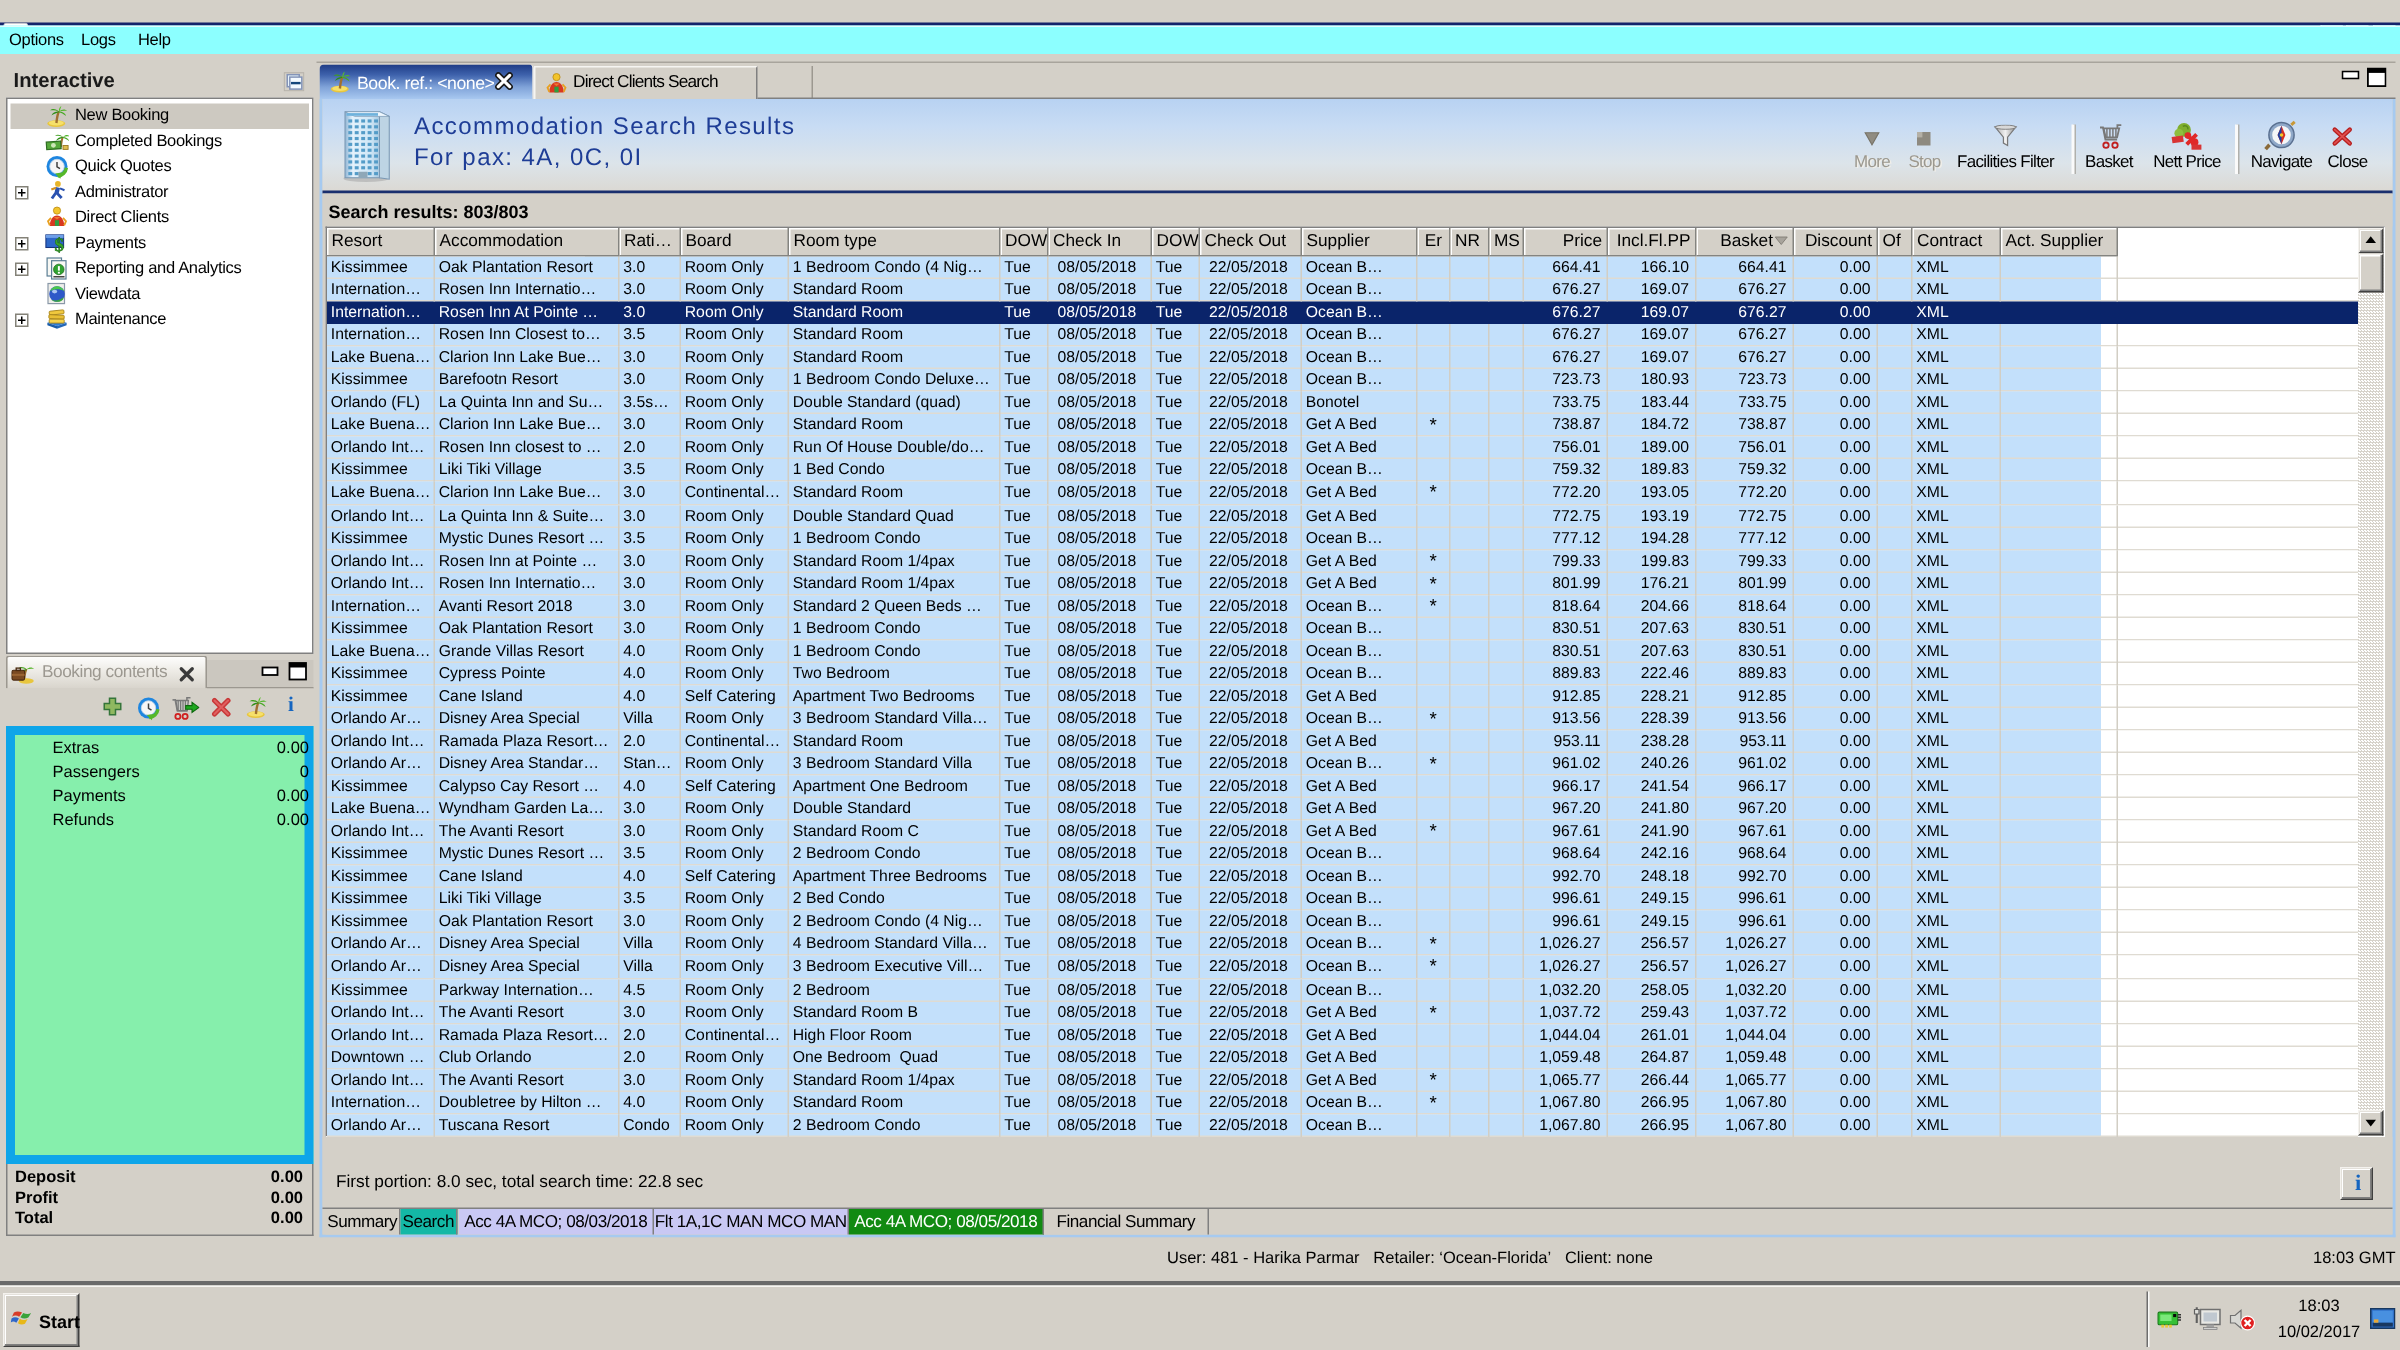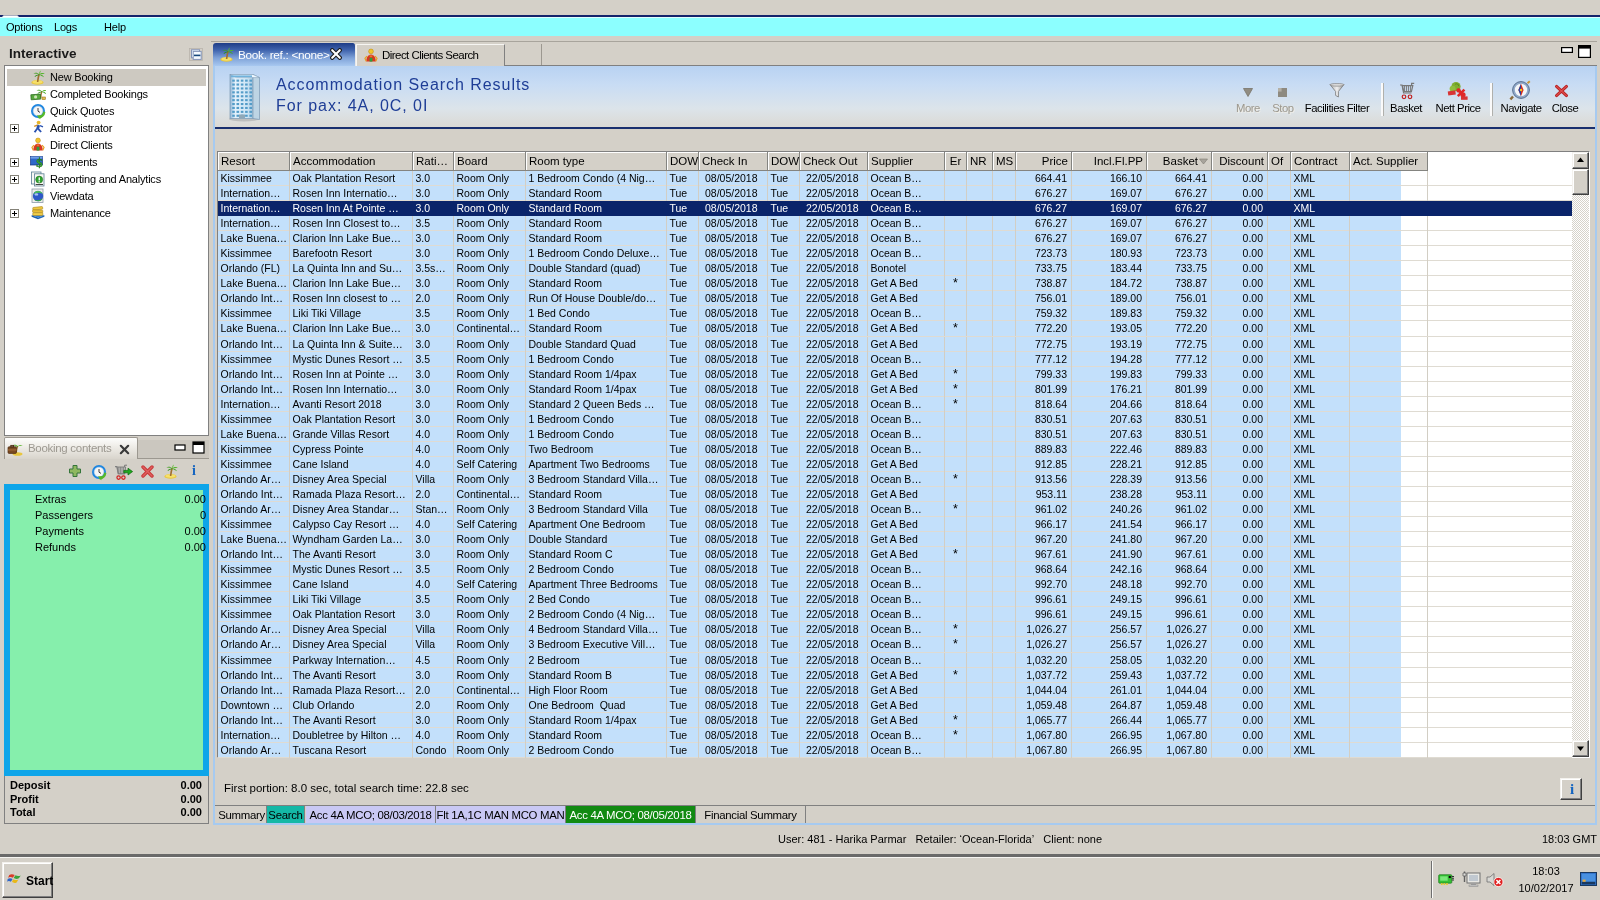--- a/index.html
+++ b/index.html
@@ -83,21 +83,21 @@
 .c4 { width:141px; }
 .c5 { width:32px; }
 .c6 { width:69px; }
 .c7 { width:32px; }
 .c8 { width:68px; }
 .c9 { width:77px; }
 .c10 { width:22px; }
 .c11 { width:26px; }
 .c12 { width:23px; }
 .c13 { width:56px; }
-.c14 { width:75px; }
+.c14 { width:59px; }
 .c15 { width:65px; }
 .c16 { width:56px; }
 .c17 { width:23px; }
 .c18 { width:59px; }
 .c19 { width:78px; }
 .td.c6, .td.c8 { padding-left:6px; }
 
 .vscroll { left:1354px; top:0; width:17px; height:605px;
   background-image:conic-gradient(#FFFFFF 90deg,#D6D2CA 90deg 180deg,#FFFFFF 180deg 270deg,#D6D2CA 270deg);
   background-size:2px 2px; }
@@ -160,21 +160,21 @@
     </div>
 <div class="abs winbtn" style="left:1582px">
       <svg width="13" height="11" viewBox="0 0 13 11">
         <path d="M2.5 1.5 L10.5 9.5 M10.5 1.5 L2.5 9.5" stroke="#000" stroke-width="1.7"></path>
       </svg>
     </div>
 </div>
 <div class="abs menubar">
     <span style="left:6px">Options</span>
     <span style="left:54px">Logs</span>
-    <span style="left:104px">Help</span>
+    <span style="left:92px">Help</span>
   </div>
 <div class="abs lp">
 <div class="abs lp-head">
       <div class="abs lp-title">Interactive</div>
 <svg class="abs lp-btn" width="14" height="13" viewBox="0 0 14 13">
 <rect x="0.5" y="0.5" width="13" height="12" fill="#D4D0C8" stroke="#B8B4AC" stroke-width="0.8"></rect>
 <rect x="2.5" y="1.8" width="8" height="8" fill="#E8F4FC" stroke="#8494B8" stroke-width="1"></rect>
 <rect x="4.2" y="3.4" width="8" height="8" fill="#F4FAFF" stroke="#8494B8" stroke-width="1"></rect>
 <rect x="5" y="6.6" width="6.4" height="1.6" fill="#16477C"></rect>
 </svg>
@@ -554,20 +554,23 @@
 <path d="M5 16.5 L2.4 19.4" stroke="#8A6A3A" stroke-width="2.4"></path>
 <path d="M19.5 3.2 L21.8 1.2" stroke="#C89838" stroke-width="2"></path>
 </svg>
 <div class="tb-lbl" style="left:1323px;width:54px">Close</div>
 <svg class="abs" style="left:1339px;top:18px" width="15" height="14" viewBox="0 0 18 16">
 <path d="M3 2.5 L15 13.5 M15 2.5 L3 13.5" stroke="#B82020" stroke-width="3.6" stroke-linecap="round"></path>
 <path d="M3 2.5 L15 13.5 M15 2.5 L3 13.5" stroke="#E05050" stroke-width="1.4" stroke-linecap="round"></path>
 </svg>
 </div>
 <div class="abs hdr-line"></div>
+<div class="abs sr-strip">
+        <div class="abs sr-txt">Search results: 803/803</div>
+      </div>
 <div class="abs tbl">
 <div class="abs thead"><span class="th c0">Resort</span><span class="th c1">Accommodation</span><span class="th c2">Rati…</span><span class="th c3">Board</span><span class="th c4">Room type</span><span class="th c5">DOW</span><span class="th c6">Check In</span><span class="th c7">DOW</span><span class="th c8">Check Out</span><span class="th c9">Supplier</span><span class="th c10 ctr">Er</span><span class="th c11">NR</span><span class="th c12">MS</span><span class="th c13 num">Price</span><span class="th c14 num">Incl.Fl.PP</span><span class="th c15 num">Basket<svg width="9" height="9" viewBox="0 0 9 9" style="margin:0 0 -1px 1px">
               <path d="M0.5 2 L8.5 2 L4.5 7 Z" fill="#A8A49C" stroke="#807C74" stroke-width="0.6"></path>
             </svg></span><span class="th c16 num">Discount</span><span class="th c17">Of</span><span class="th c18">Contract</span><span class="th c19">Act. Supplier</span><span class="th" style="width:172px;border-right:none"></span></div>
 <div class="abs rows">
           <div class="tr">
             <span class="td c0">Kissimmee</span>
             <span class="td c1">Oak Plantation Resort</span>
             <span class="td c2">3.0</span>
             <span class="td c3">Room Only</span>

